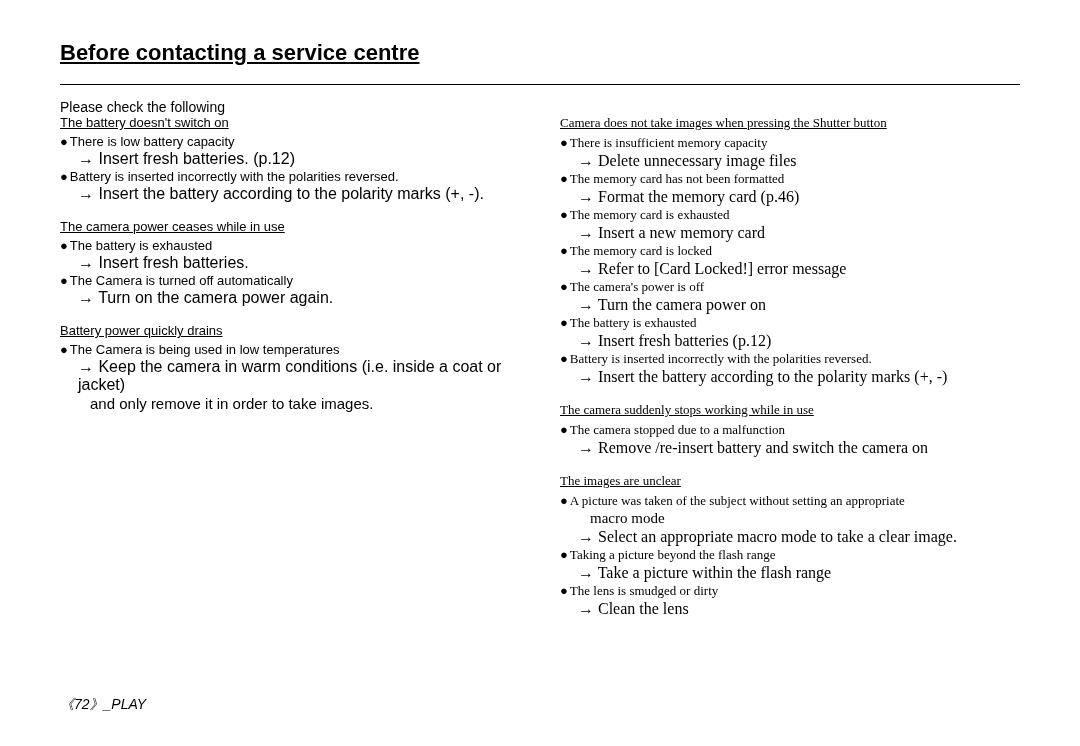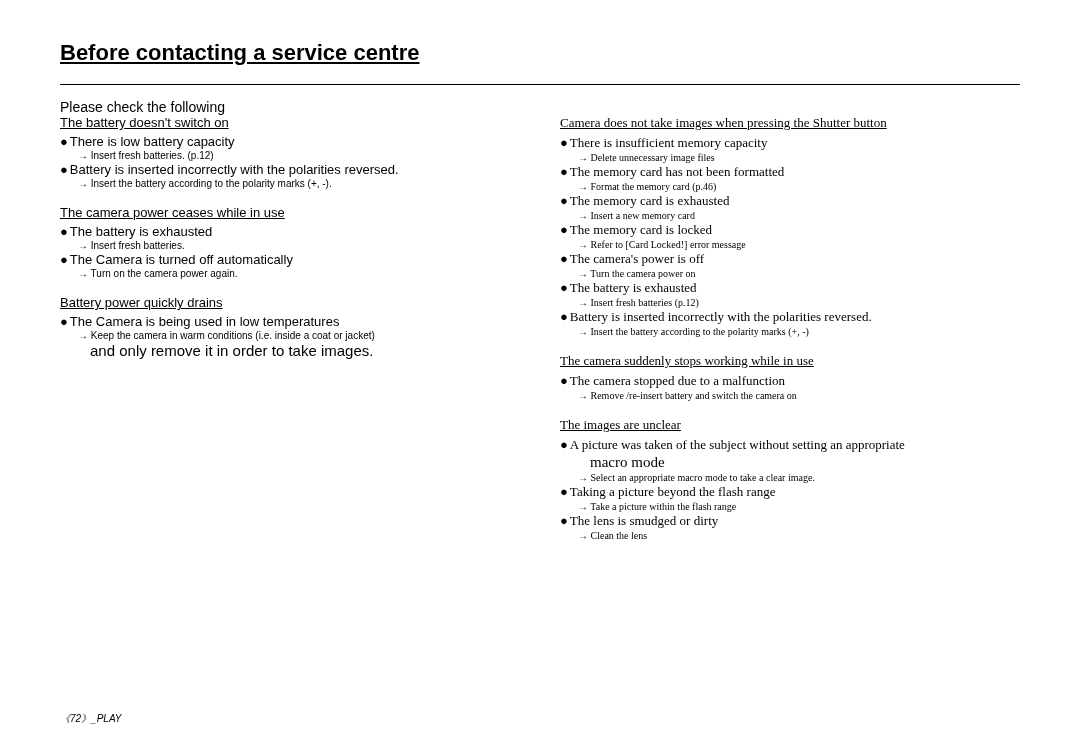--- a/index.html
+++ b/index.html
@@ -70,36 +70,36 @@
       font-size: 13px;
       margin-bottom: 1px;
     }
 
     .bullet-dot {
       margin-right: 2px;
       flex-shrink: 0;
     }
 
     .arrow-item {
-      font-size: 10px;
+      font-size: 16px;
       padding-left: 18px;
       margin-bottom: 1px;
     }
 
     .arrow-item-indent {
       font-size: 15px;
       padding-left: 30px;
       margin-bottom: 1px;
     }
 
     .page-footer {
       position: absolute;
-      bottom: 20px;
+      bottom: 32px;
       left: 60px;
-      font-size: 10px;
+      font-size: 14px;
       font-style: italic;
     }
 
     .divider {
       border: none;
       border-top: 1px solid #000;
       margin-bottom: 14px;
     }
   </style>
 </head>

